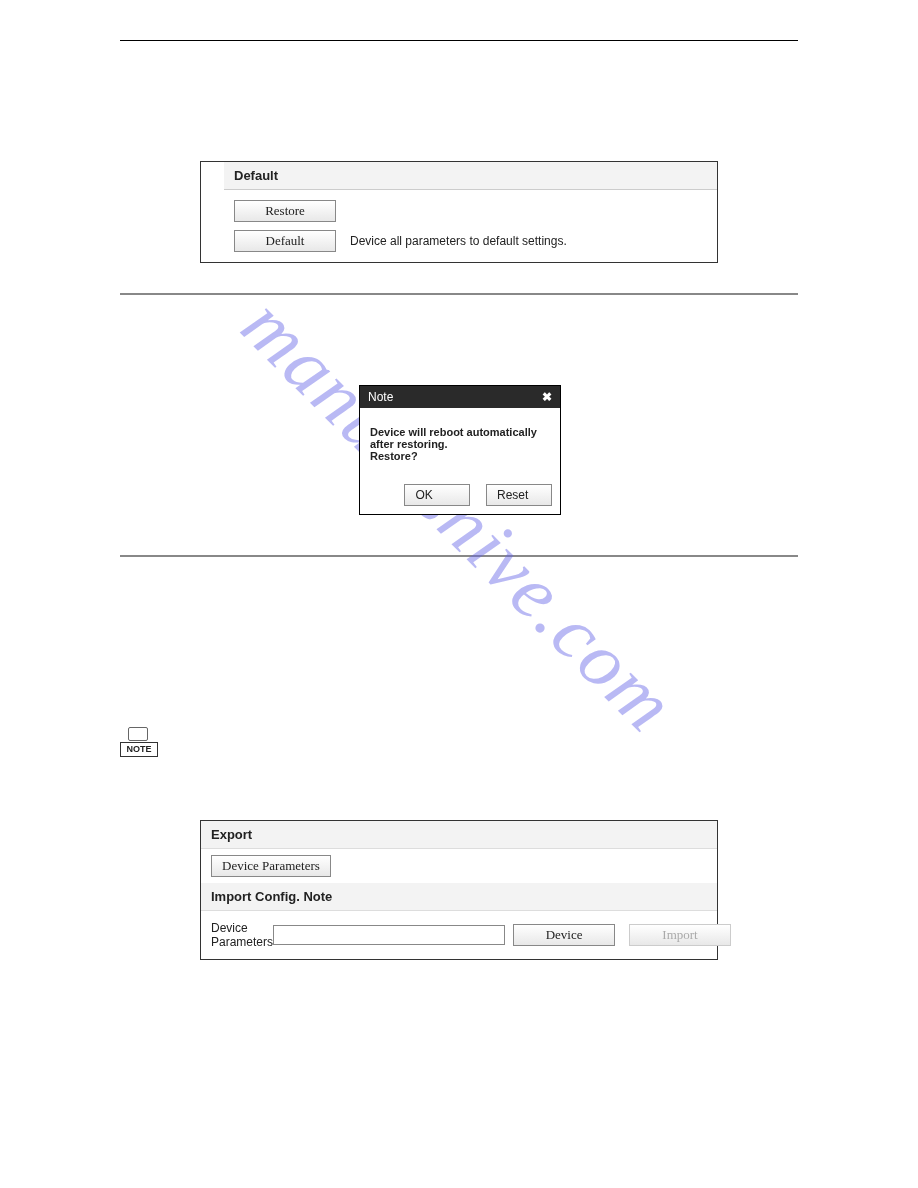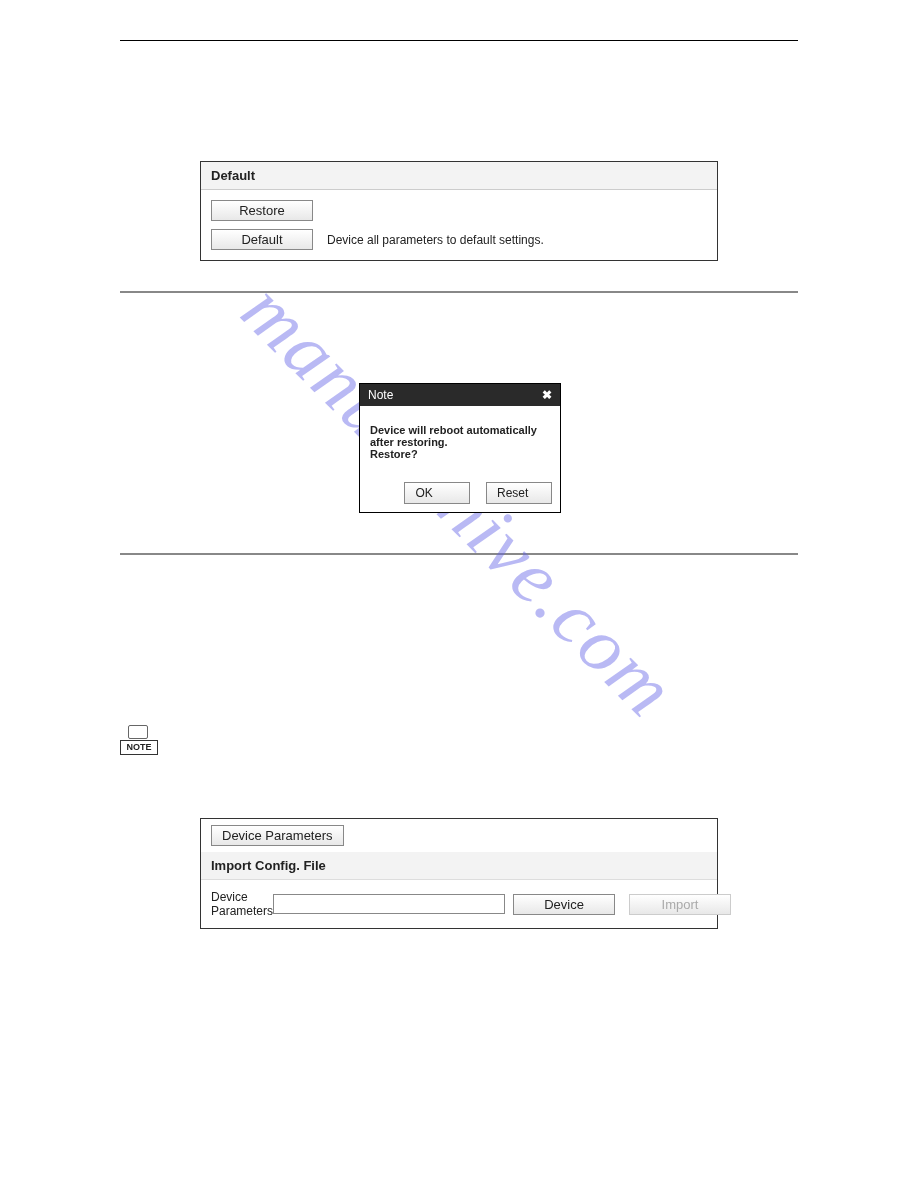--- a/index.html
+++ b/index.html
@@ -41,20 +41,21 @@
     white-space: nowrap;
     letter-spacing: 2px;
   }
 
   .panel {
     margin: 10px 200px 10px 200px;
     border: 1px solid #333;
     background: #fff;
     position: relative;
     z-index: 1;
+    padding-left: 23px;
   }
   .panel-wide {
     margin: 10px 200px 10px 200px;
   }
   .panel-header {
     background: #f3f3f3;
     font-weight: bold;
     padding: 6px 10px;
     font-size: 13px;
     border-bottom: 1px solid #ccc;
@@ -70,20 +71,21 @@
   .ui-btn {
     display: inline-block;
     min-width: 80px;
     text-align: center;
     padding: 2px 10px;
     border: 1px solid #888;
     background: linear-gradient(#fff, #e8e8e8);
     font-size: 13px;
     cursor: pointer;
     margin-right: 14px;
+    font-family: Liberation Serif, serif;
   }
   .ui-btn.disabled {
     color: #aaa;
     border-color: #ccc;
     cursor: default;
     text-align: center;
   }
   .row-text {
     font-size: 12px;
   }
@@ -249,24 +251,25 @@
   <hr class="hr-section">
 
   <div class="note-block">
     <span class="note-icon">
       <span class="paper"></span>
       <span class="label">NOTE</span>
     </span>
   </div>
 
   <div class="cfg-panel">
+    <div class="cfg-header">Export</div>
     <div class="cfg-section">
       <span class="ui-btn">Device Parameters</span>
     </div>
-    <div class="cfg-header">Import Config. File</div>
+    <div class="cfg-header">Import Config. Note</div>
     <div class="cfg-section">
       <div class="cfg-row">
         <span class="cfg-label">Device Parameters</span>
         <span class="cfg-input"></span>
         <span class="ui-btn">Device</span>
         <span class="ui-btn disabled">Import</span>
       </div>
     </div>
   </div>
 

